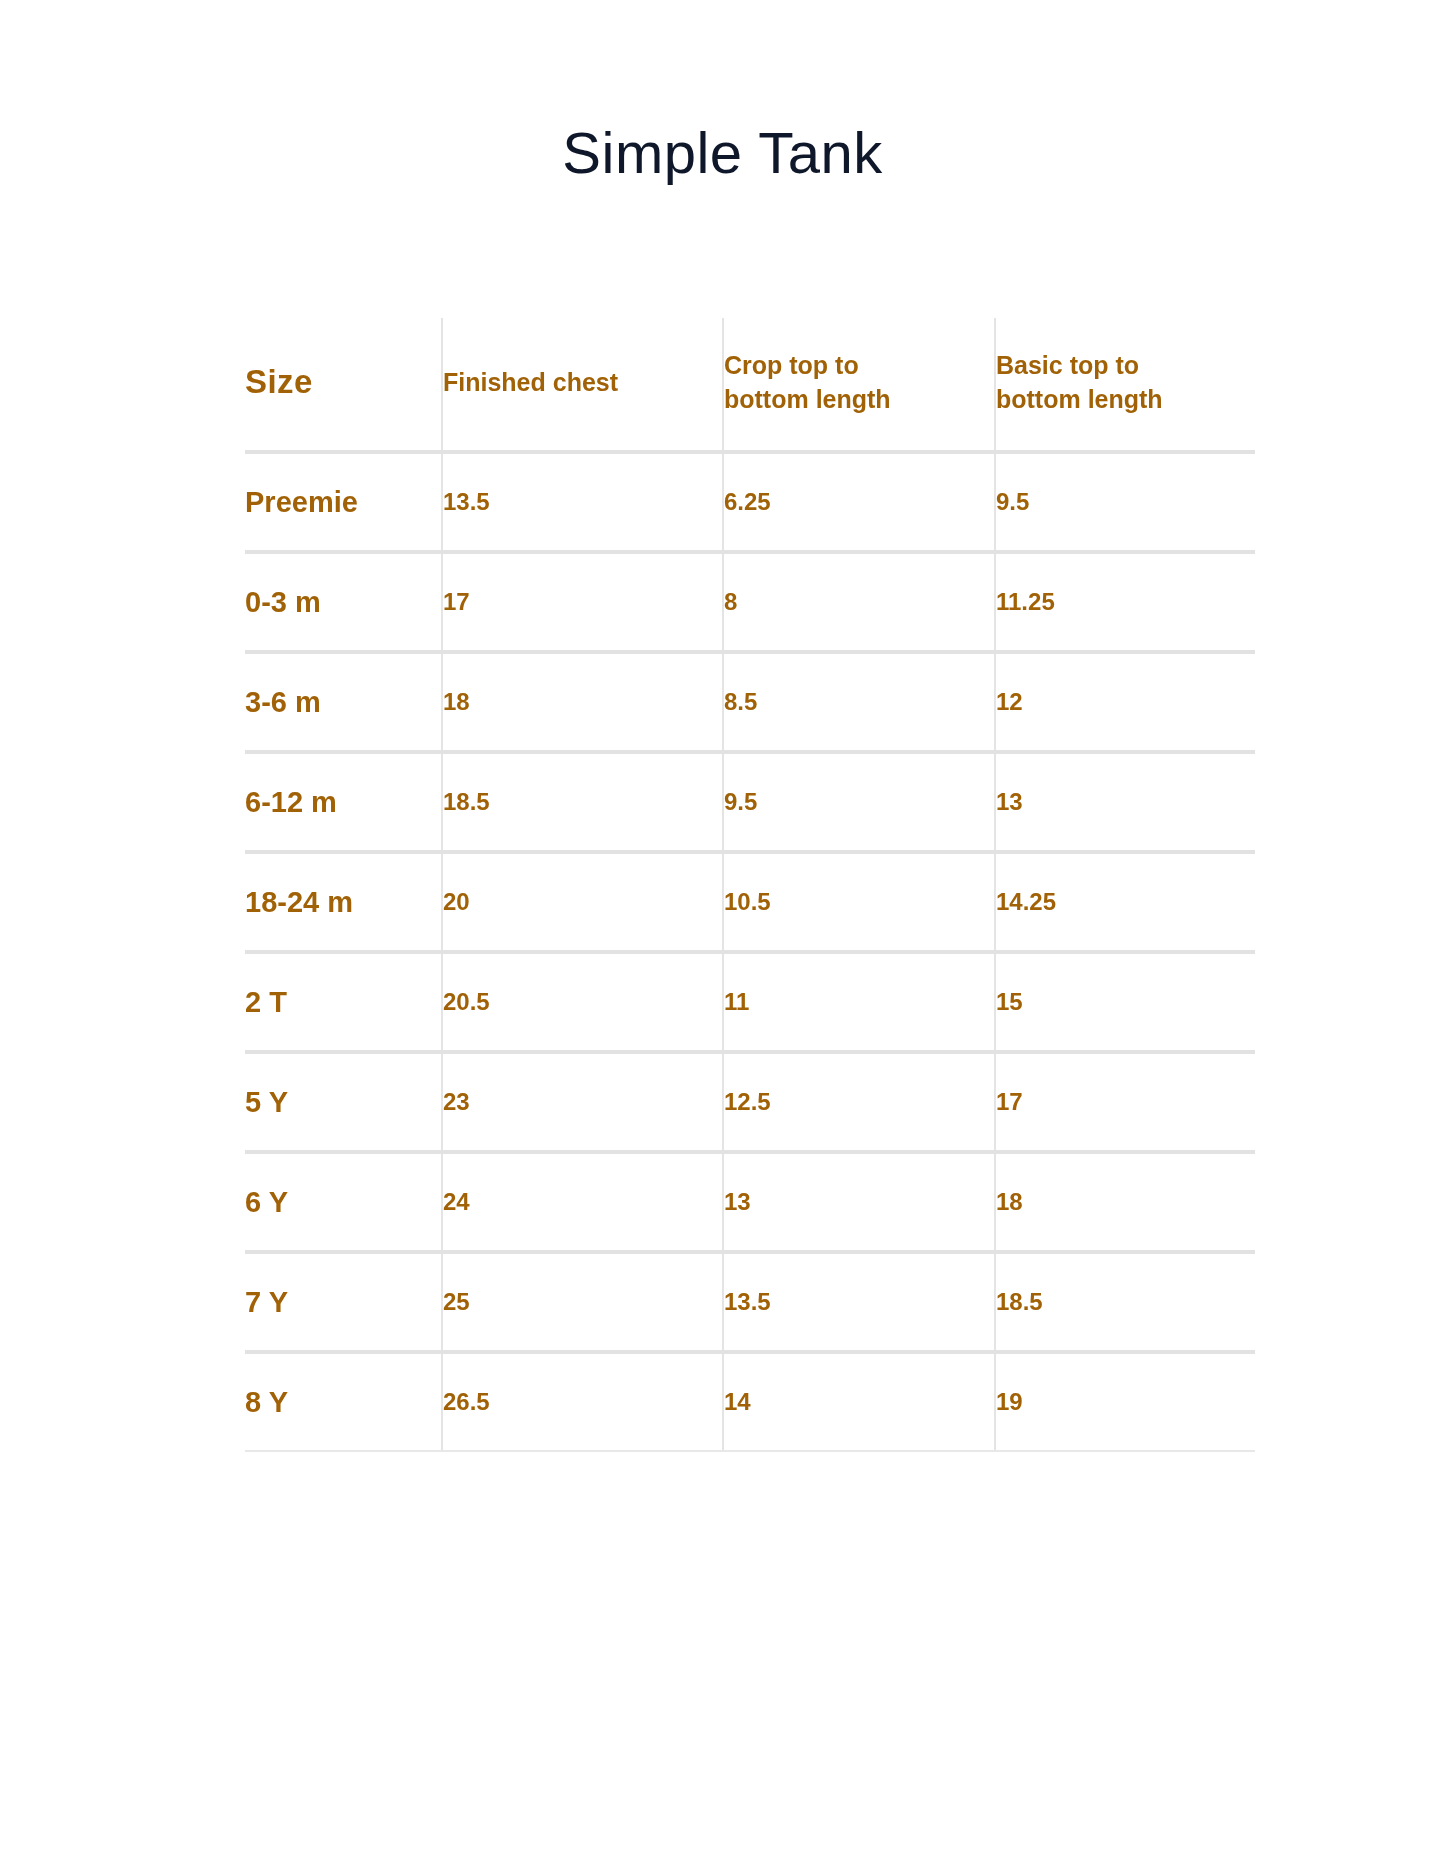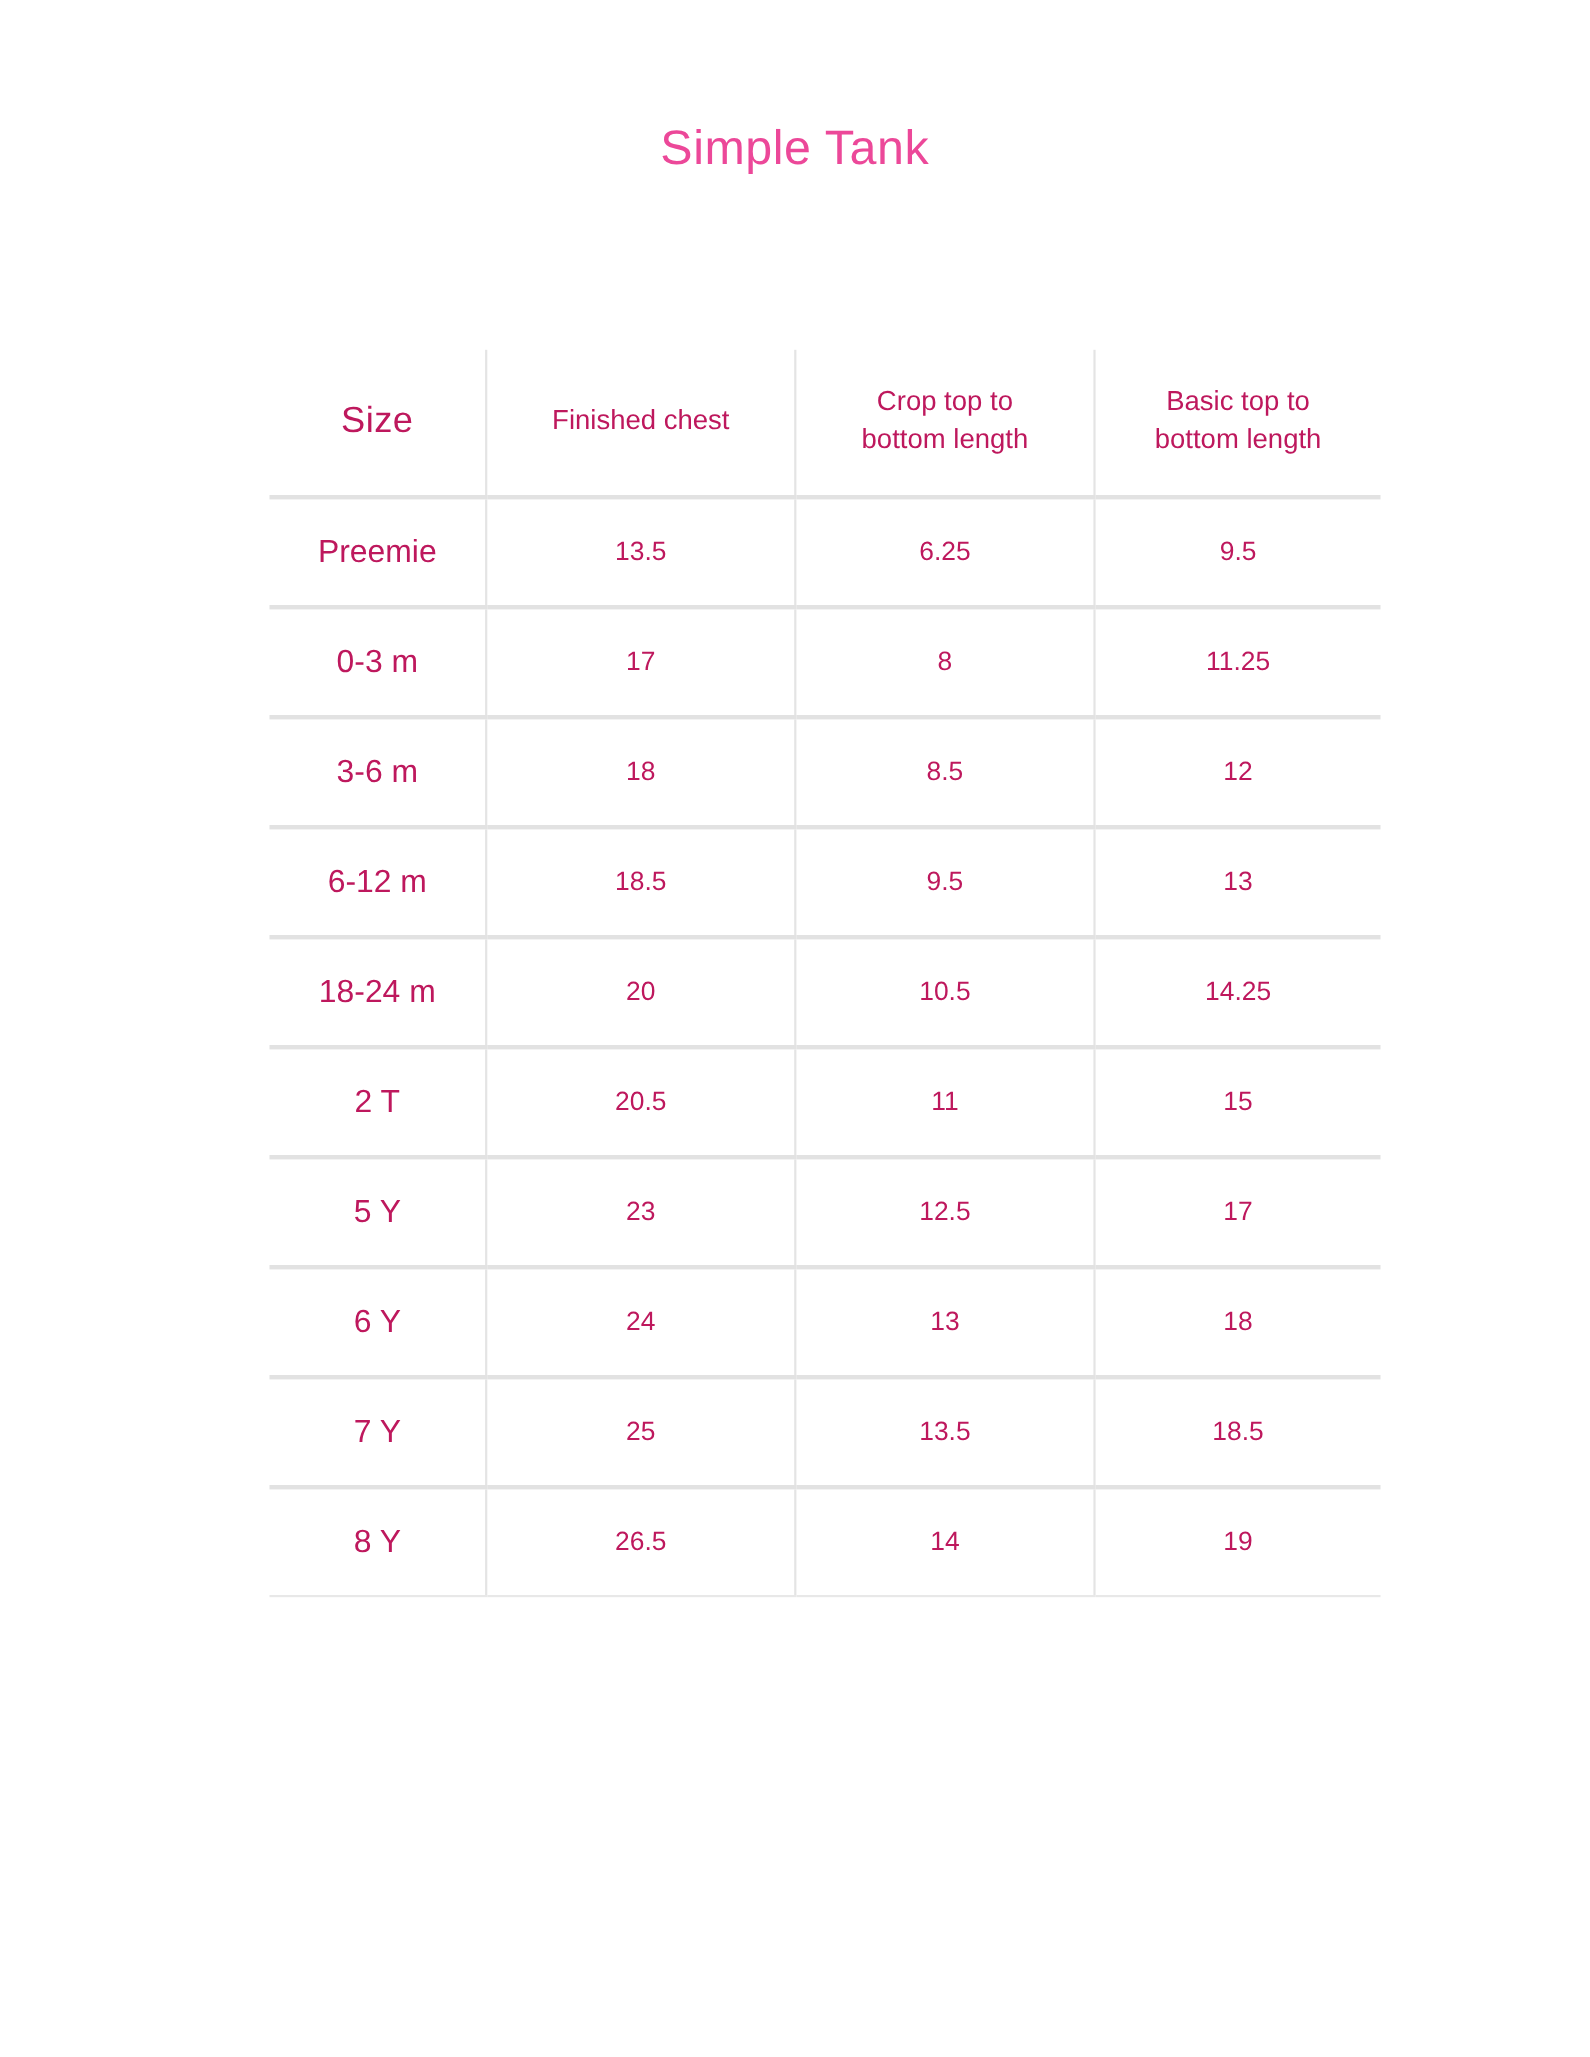--- a/index.html
+++ b/index.html
@@ -27,24 +27,24 @@
   .title-wrap {
     position: absolute;
     top: 82px;
     left: 0;
     width: 1445px;
     text-align: center;
   }
   .page-title {
     display: inline-block;
     font-family: "Liberation Sans", sans-serif;
-    font-size: 44px;
+    font-size: 58px;
     font-weight: 300;
     letter-spacing: 0.5px;
-    color: #ec4899;
+    color: #0f172a;
     line-height: 1.1;
     white-space: nowrap;
   }
 
   
   .table-wrap {
     position: absolute;
     top: 318px;
     left: 245px;
     width: 1010px;
@@ -56,24 +56,24 @@
   }
   table.size-chart col.c-size   { width: 197px; }
   table.size-chart col.c-chest  { width: 281px; }
   table.size-chart col.c-crop   { width: 272px; }
   table.size-chart col.c-basic  { width: 260px; }
 
   table.size-chart th,
   table.size-chart td {
     padding: 0;
     margin: 0;
-    text-align: center;
+    text-align: left;
     vertical-align: middle;
-    color: #be185d;
-    font-weight: 400;
+    color: #a16207;
+    font-weight: 700;
     background: #ffffff;
   }
 
   
   table.size-chart thead th {
     height: 128px;
     padding-bottom: 4px;
     font-size: 25px;
     line-height: 1.38;
     border-bottom: 4px solid #e2e2e2;

